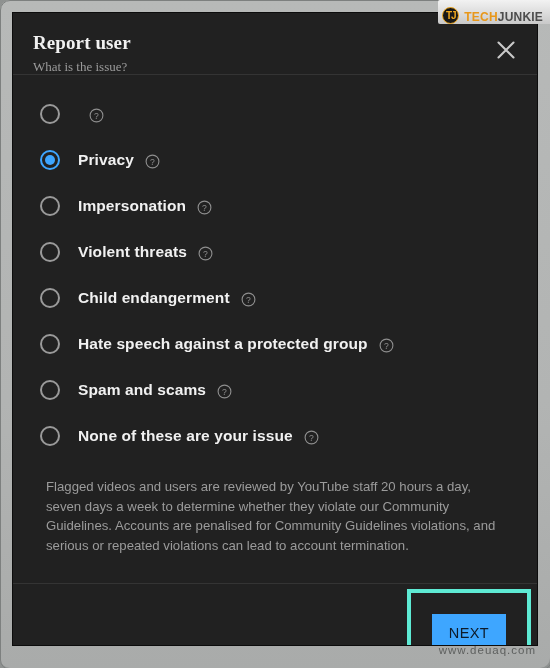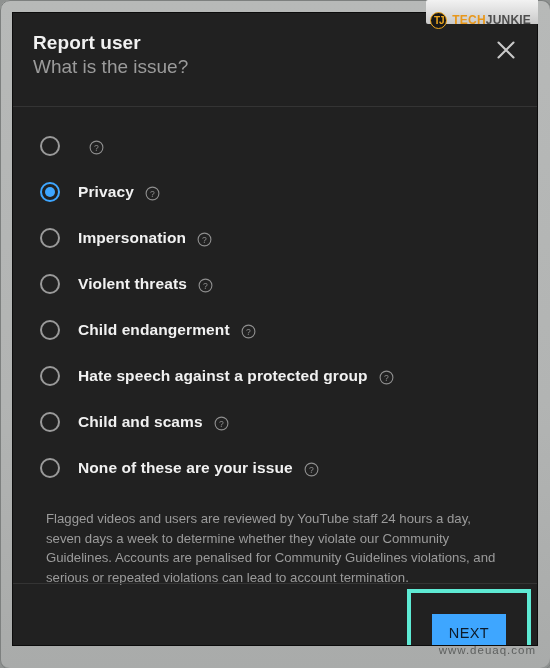--- a/index.html
+++ b/index.html
@@ -36,34 +36,35 @@
     width: 526px;
     height: 634px;
     background: #212121;
     border: 1px solid #0c0c0c;
     overflow: hidden;
   }
 
   
   #dialog-header {
     position: relative;
-    height: 94px;
+    height: 62px;
     padding: 18px 20px 0 20px;
     border-bottom: 1px solid #343434;
+    font-family: Liberation Serif, serif;
   }
   #dialog-title {
     color: #f1f1f1;
     font-size: 19px;
     font-weight: bold;
     letter-spacing: .1px;
     line-height: 24px;
   }
   #dialog-subtitle {
     color: #9b9b9b;
-    font-size: 19px;
+    font-size: 13px;
     line-height: 22px;
     margin-top: 1px;
   }
   #close-button {
     position: absolute;
     right: 12px; top: 18px;
     width: 38px; height: 38px;
     display: flex; align-items: center; justify-content: center;
     cursor: pointer;
   }
@@ -149,24 +150,24 @@
     letter-spacing: .4px;
     cursor: pointer;
     display: flex;
     align-items: center;
     justify-content: center;
   }
 
   
   #techjunkie-logo {
     position: absolute;
-    right: 12px; top: 0px;
+    right: 0px; top: 0px;
     height: 24px;
     display: flex;
-    align-items: center;
+    align-items: flex-end;
     padding: 16px 7px 0 4px;
     background: linear-gradient(180deg,#f2f2f2 0%,#dcdcdc 55%,#c9c9c9 100%);
     border-radius: 2px 0 0 2px;
     z-index: 5;
   }
   #tj-badge {
     width: 17px; height: 17px;
     border-radius: 50%;
     background: #181818;
     border: 1.5px solid #f0a81e;
@@ -281,41 +282,41 @@
           <span class="option-label">Hate speech against a protected group</span>
           <span class="help-icon">
             <svg width="15" height="15" viewBox="0 0 15 15">
               <circle cx="7.5" cy="7.5" r="6.4" fill="none" stroke="#8f8f8f" stroke-width="1.1"></circle>
               <text x="7.5" y="10.9" text-anchor="middle" font-family="Liberation Sans, sans-serif" font-size="8.6" fill="#8f8f8f">?</text>
             </svg>
           </span>
         </div>
         <div class="option-row">
           <span class="radio"></span>
-          <span class="option-label">Child and scams</span>
+          <span class="option-label">Spam and scams</span>
           <span class="help-icon">
             <svg width="15" height="15" viewBox="0 0 15 15">
               <circle cx="7.5" cy="7.5" r="6.4" fill="none" stroke="#8f8f8f" stroke-width="1.1"></circle>
               <text x="7.5" y="10.9" text-anchor="middle" font-family="Liberation Sans, sans-serif" font-size="8.6" fill="#8f8f8f">?</text>
             </svg>
           </span>
         </div>
         <div class="option-row">
           <span class="radio"></span>
           <span class="option-label">None of these are your issue</span>
           <span class="help-icon">
             <svg width="15" height="15" viewBox="0 0 15 15">
               <circle cx="7.5" cy="7.5" r="6.4" fill="none" stroke="#8f8f8f" stroke-width="1.1"></circle>
               <text x="7.5" y="10.9" text-anchor="middle" font-family="Liberation Sans, sans-serif" font-size="8.6" fill="#8f8f8f">?</text>
             </svg>
           </span>
         </div>
       </div>
 
-    <div id="disclaimer">Flagged videos and users are reviewed by YouTube staff 24 hours a day, seven days a week to determine whether they violate our Community Guidelines. Accounts are penalised for Community Guidelines violations, and serious or repeated violations can lead to account termination.</div>
+    <div id="disclaimer">Flagged videos and users are reviewed by YouTube staff 20 hours a day, seven days a week to determine whether they violate our Community Guidelines. Accounts are penalised for Community Guidelines violations, and serious or repeated violations can lead to account termination.</div>
 
     <div id="dialog-footer">
       <div id="next-highlight">
         <button id="next-button">NEXT</button>
       </div>
     </div>
 
   </div>
 
   <div id="site-watermark">www.deuaq.com</div>

